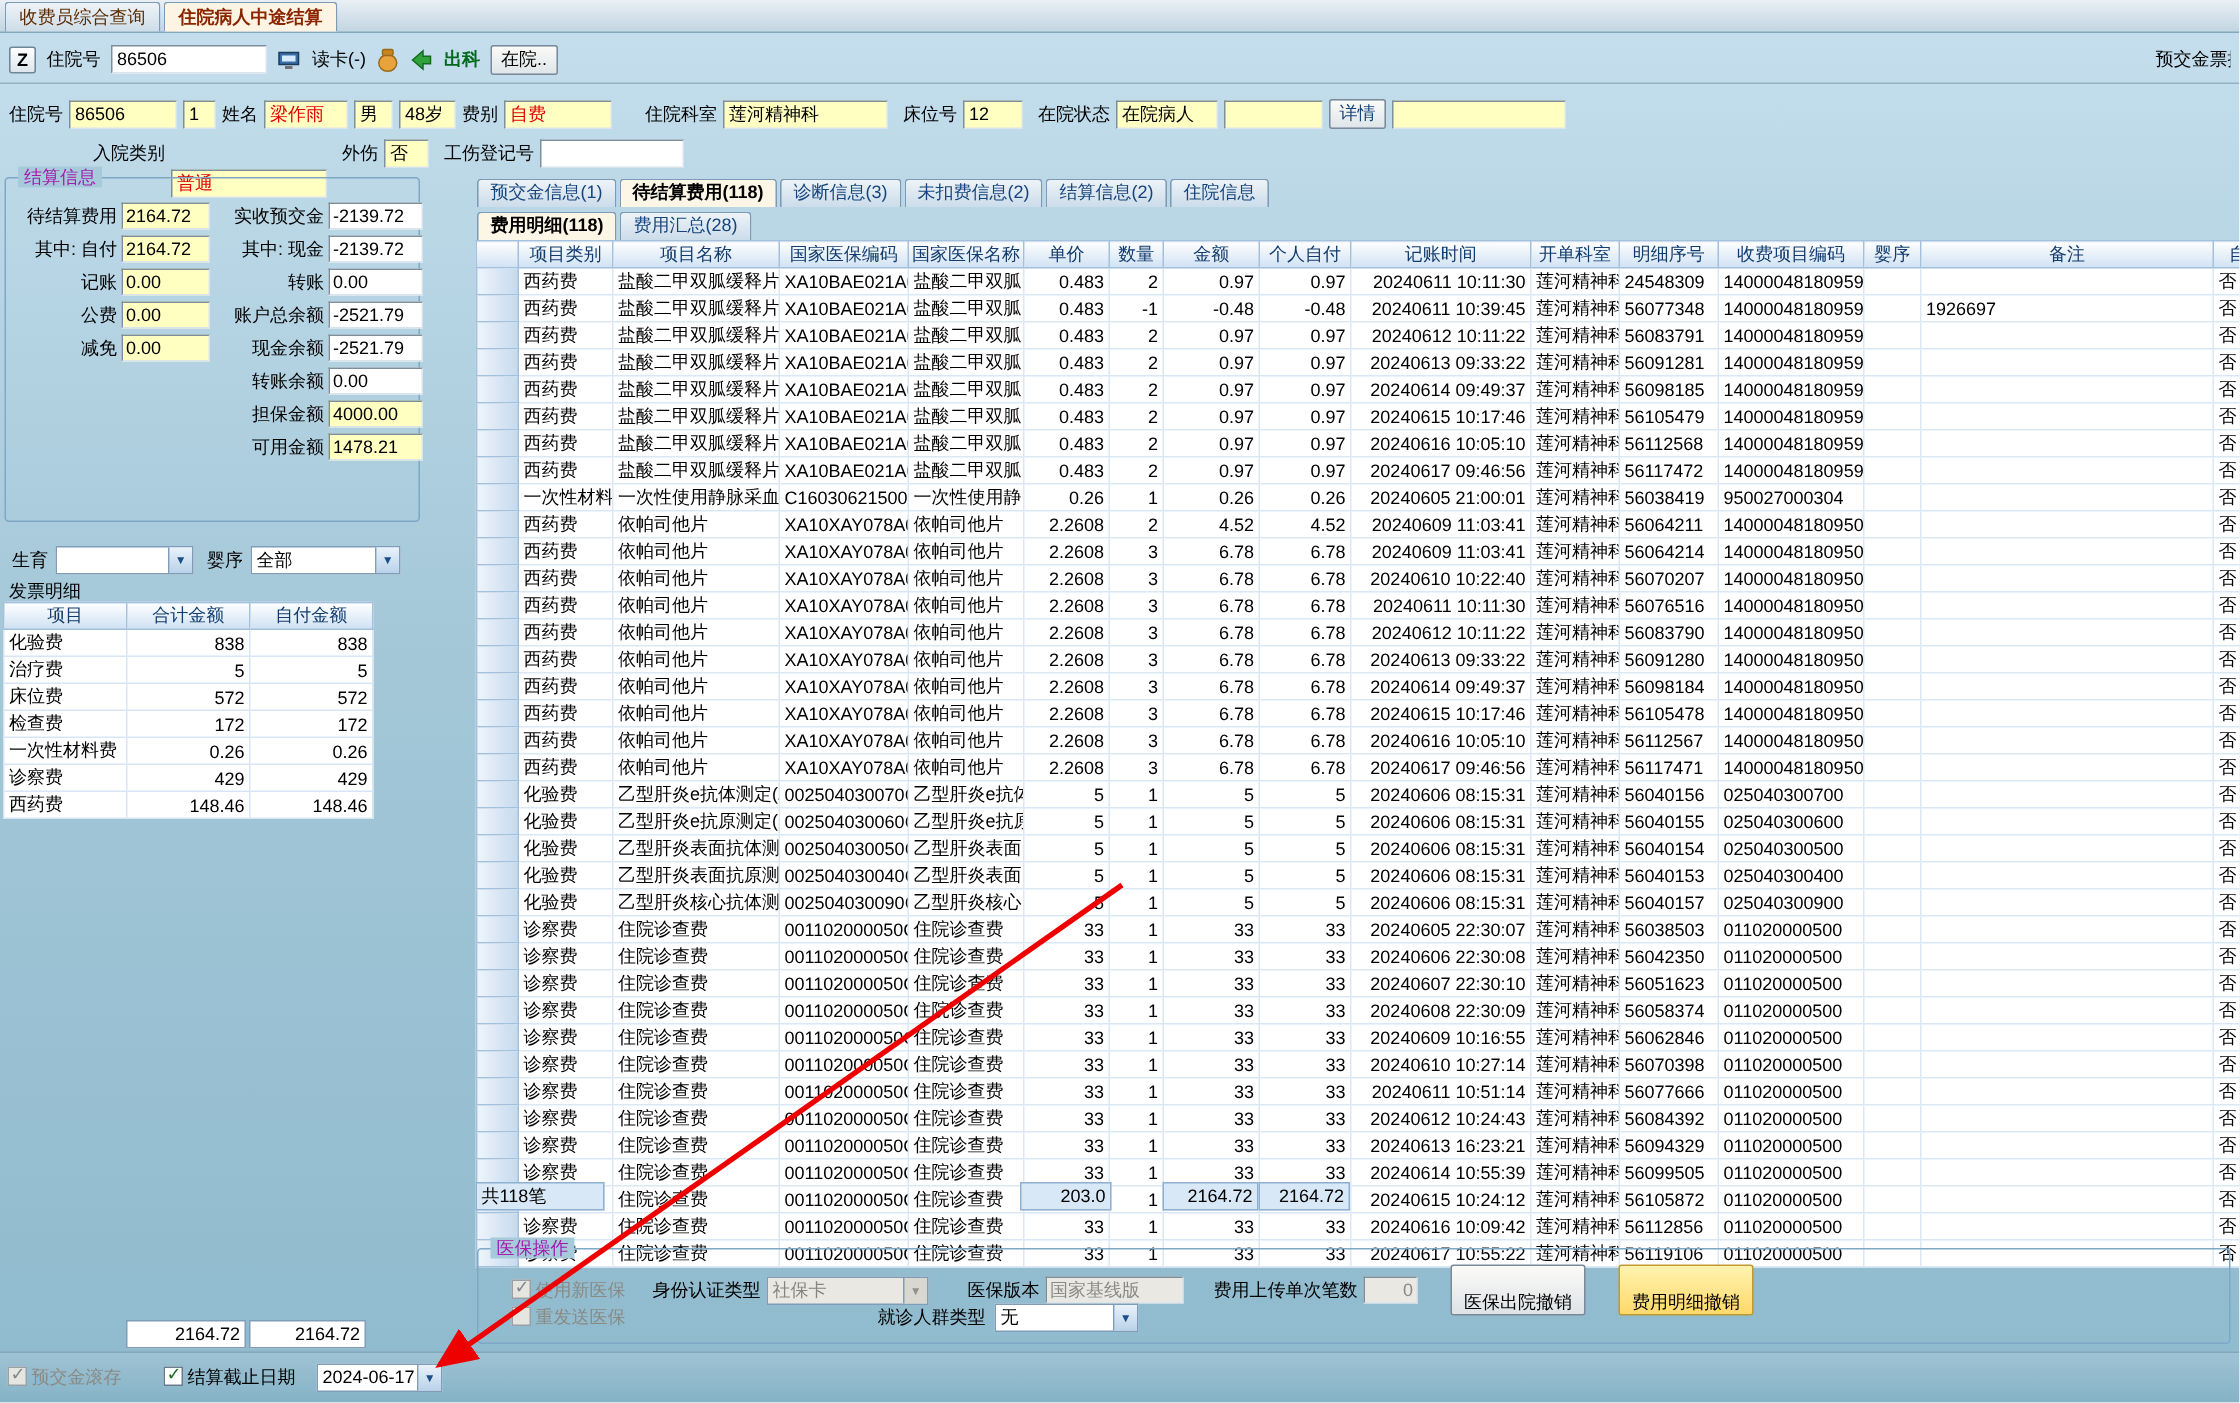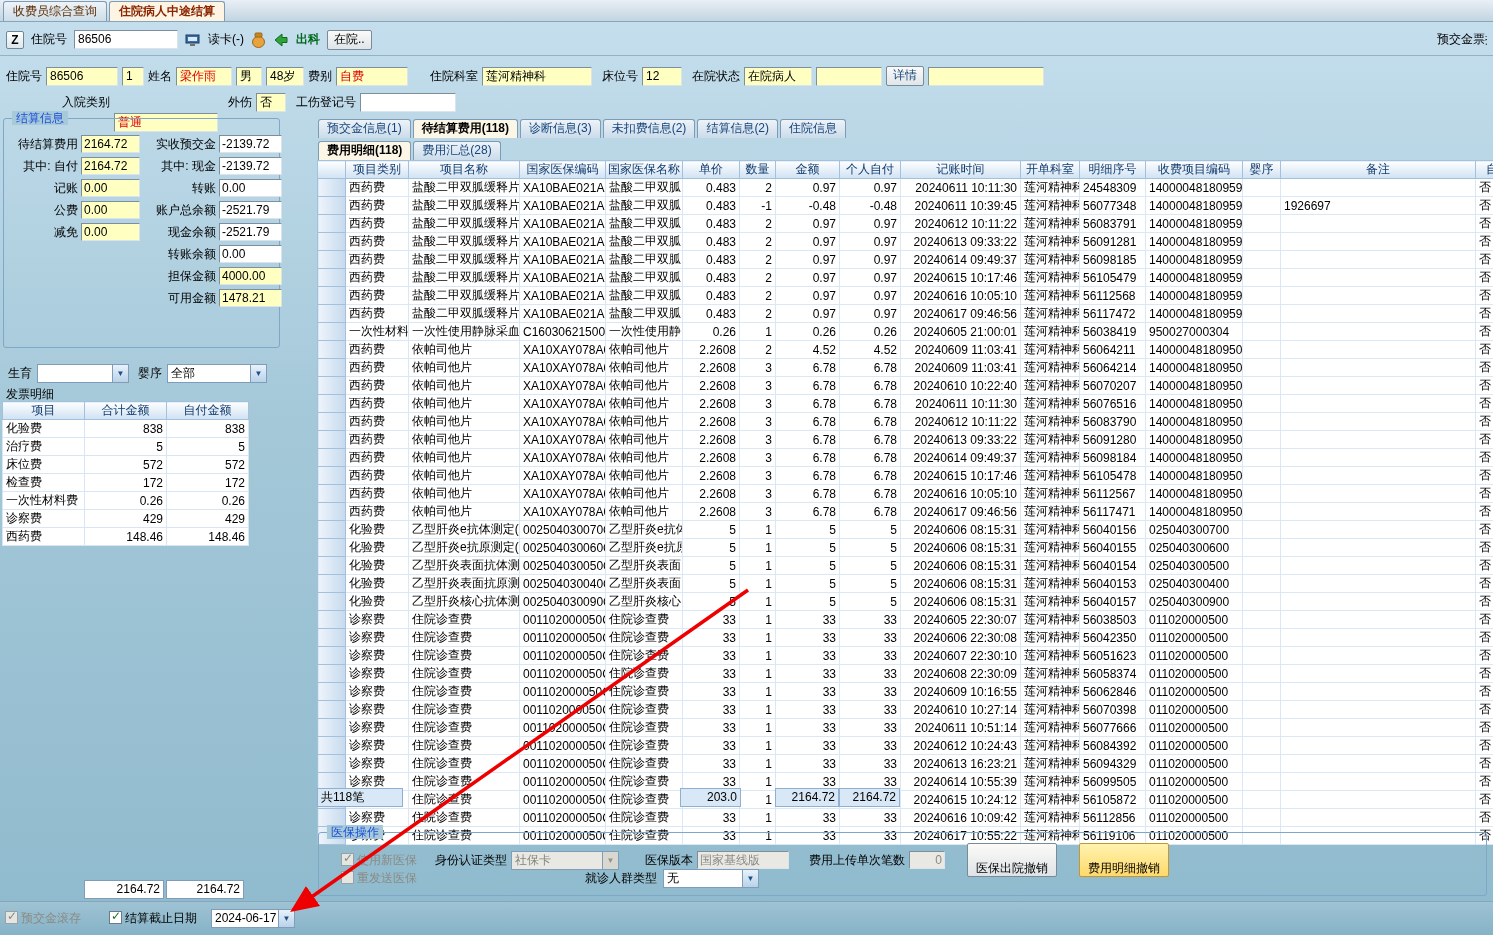--- a/index.html
+++ b/index.html
@@ -32,21 +32,21 @@
             background:linear-gradient(180deg,#fbfbf8,#dfe5e9);white-space:nowrap;}
 
   
   .prow{position:absolute;left:6px;display:flex;align-items:center;gap:4px;height:20px;white-space:nowrap;}
   .prow1{top:66px;}
   .prow2{top:92px;padding-left:56px;}
 
   
   .leftpanel{position:absolute;top:112px;left:0;width:284px;bottom:34px;}
   .gb{position:absolute;border:1px solid #7fa7c6;border-radius:3px;}
-  .gbt{position:absolute;top:-8px;left:8px;padding:0 4px;background:#a7cadb;color:#1d4ed8;line-height:14px;}
+  .gbt{position:absolute;top:-8px;left:8px;padding:0 4px;background:#a7cadb;color:#a21caf;line-height:14px;}
   .gb-settle{top:6px;left:3px;width:277px;height:230px;}
   .sgrid{display:grid;grid-template-columns:72px 59px 73px 63px;grid-auto-rows:22px;column-gap:3px;
          align-items:center;padding:14px 2px 0 2px;}
   .slabel{text-align:right;overflow:hidden;white-space:nowrap;}
   .sval{height:18px;line-height:16px;padding:0 2px;border:1px solid;border-color:#7d8e9c #d9e4ec #d9e4ec #7d8e9c;
         overflow:hidden;white-space:nowrap;}
   .sy{background:#ffffc2;} .sw{background:#fff;}
   .fertrow{position:absolute;top:252px;left:8px;display:flex;align-items:center;gap:5px;}
   .invlabel{position:absolute;top:274px;left:6px;}
   .invtbl{position:absolute;top:289px;left:2px;border-collapse:collapse;table-layout:fixed;background:#fff;}

